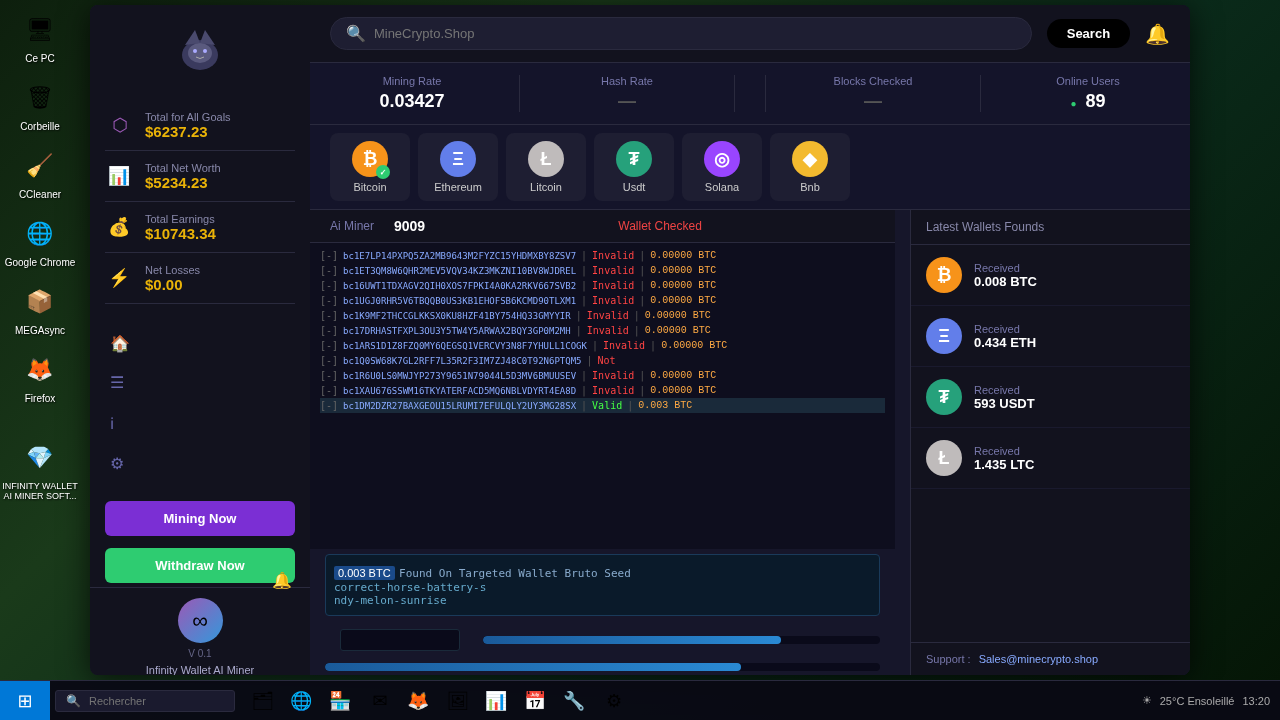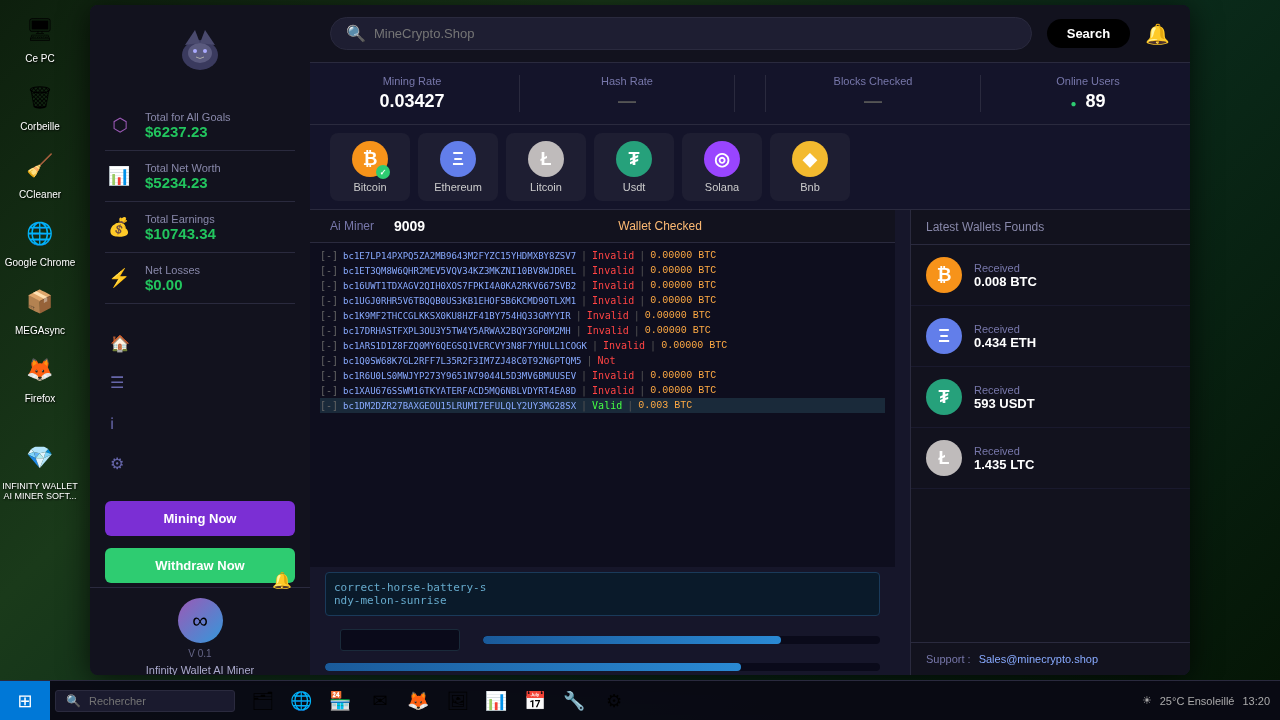--- a/index.html
+++ b/index.html
@@ -107,21 +107,21 @@
       align-items: center;
       justify-content: center;
       font-size: 18px;
     }
     .stat-content {}
     .stat-label {
       color: #8888aa;
       font-size: 11px;
     }
     .stat-value {
-      color: #22c55e;
+      color: #eab308;
       font-size: 15px;
       font-weight: bold;
     }
 
     .sidebar-nav {
       padding: 10px 0;
       flex: 1;
     }
     .nav-item {
       display: flex;
@@ -352,21 +352,21 @@
     .miner-title {
       color: #7777aa;
       font-size: 12px;
     }
     .miner-count {
       color: #fff;
       font-size: 14px;
       font-weight: bold;
     }
     .wallet-checked-label {
-      color: #fdba74;
+      color: #ef4444;
       font-size: 12px;
       flex: 1;
       text-align: center;
     }
 
     
     .wallet-log {
       flex: 1;
       overflow-y: auto;
       padding: 5px 10px;
@@ -851,20 +851,24 @@
               <span class="address">bc1DM2DZR27BAXGEOU15LRUMI7EFULQLY2UY3MG28SX</span>
               <span class="dash">|</span>
               <span class="status-valid">Valid</span>
               <span class="dash">|</span>
               <span class="amount">0.003 BTC</span>
             </div>
           </div>
 
 
         <div class="seed-box">
+          <div>
+            <span class="seed-highlight">0.003 BTC</span>
+            <span class="seed-text"> Found On Targeted Wallet Bruto Seed</span>
+          </div>
           <div class="seed-phrase">correct-horse-battery-s</div>
           <div class="seed-phrase">ndy-melon-sunrise</div>
         </div>
 
         <div style="display:flex; align-items:center; margin:4px 15px; gap:8px;">
           <div class="mini-input"></div>
           <div style="flex:1; height:8px; background:#0a0a1a; border-radius:4px; overflow:hidden;">
             <div class="progress-bar" style="width:75%;"></div>
           </div>
         </div>

